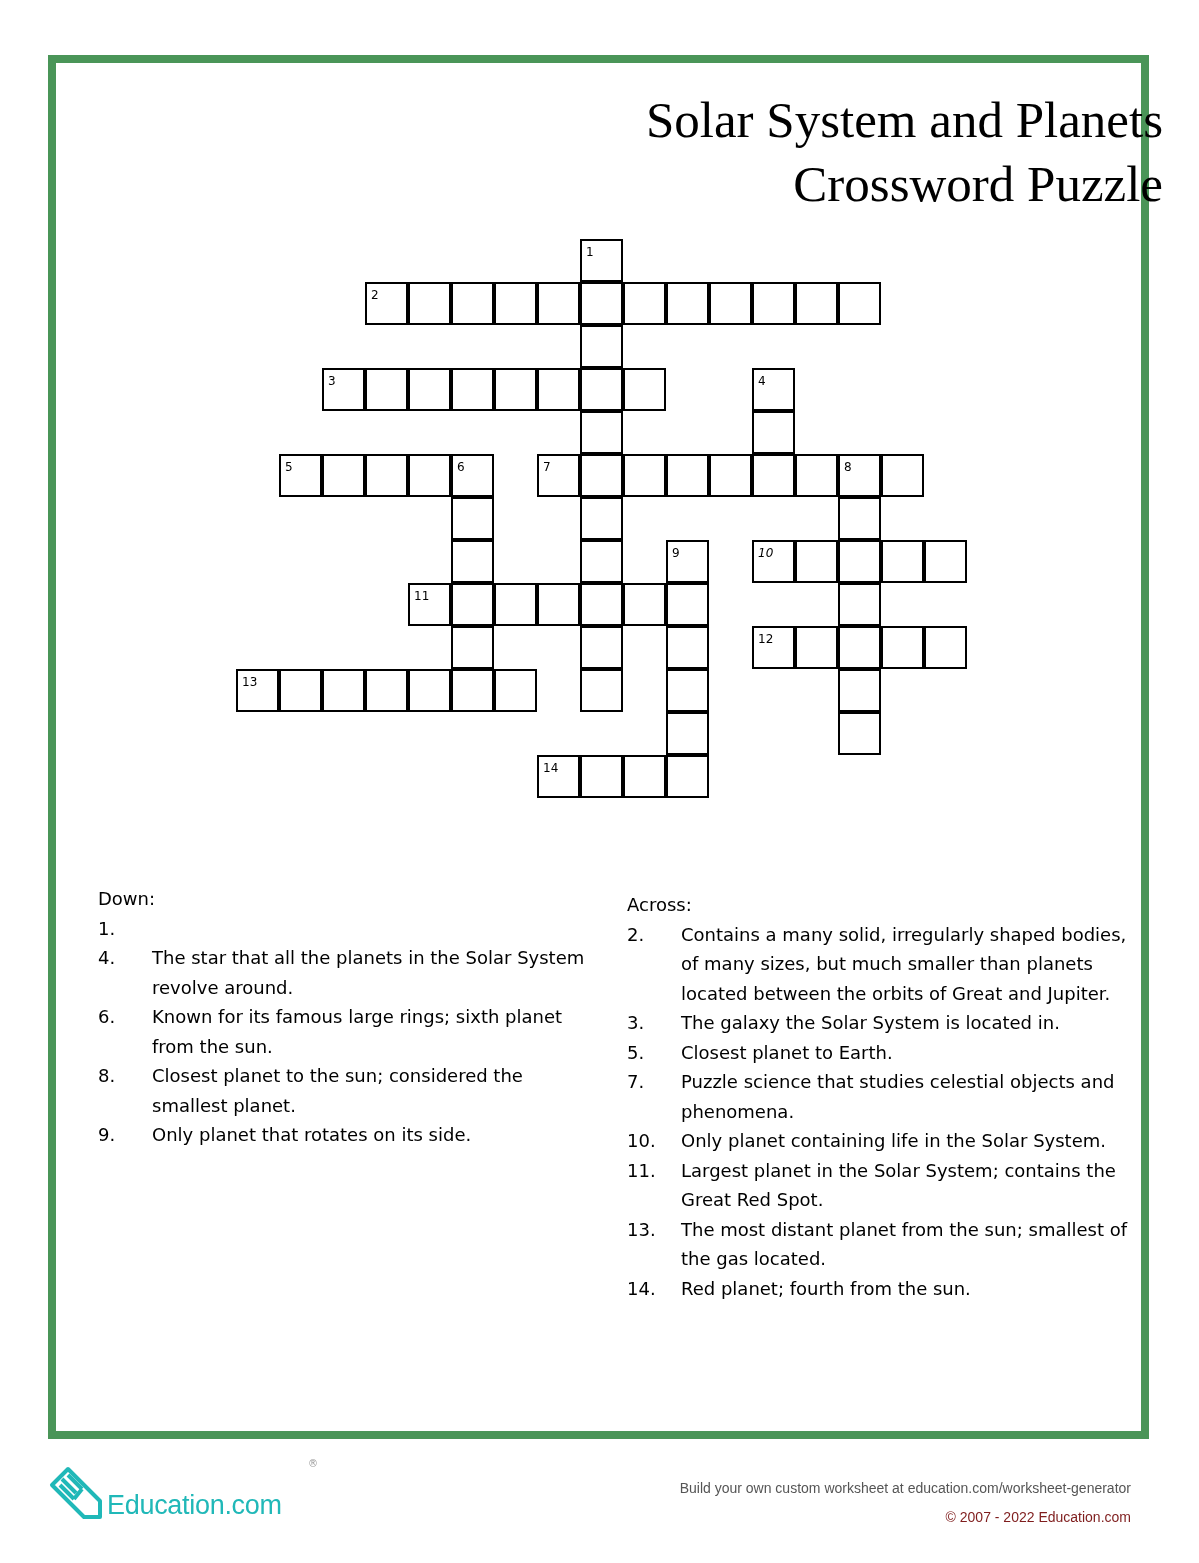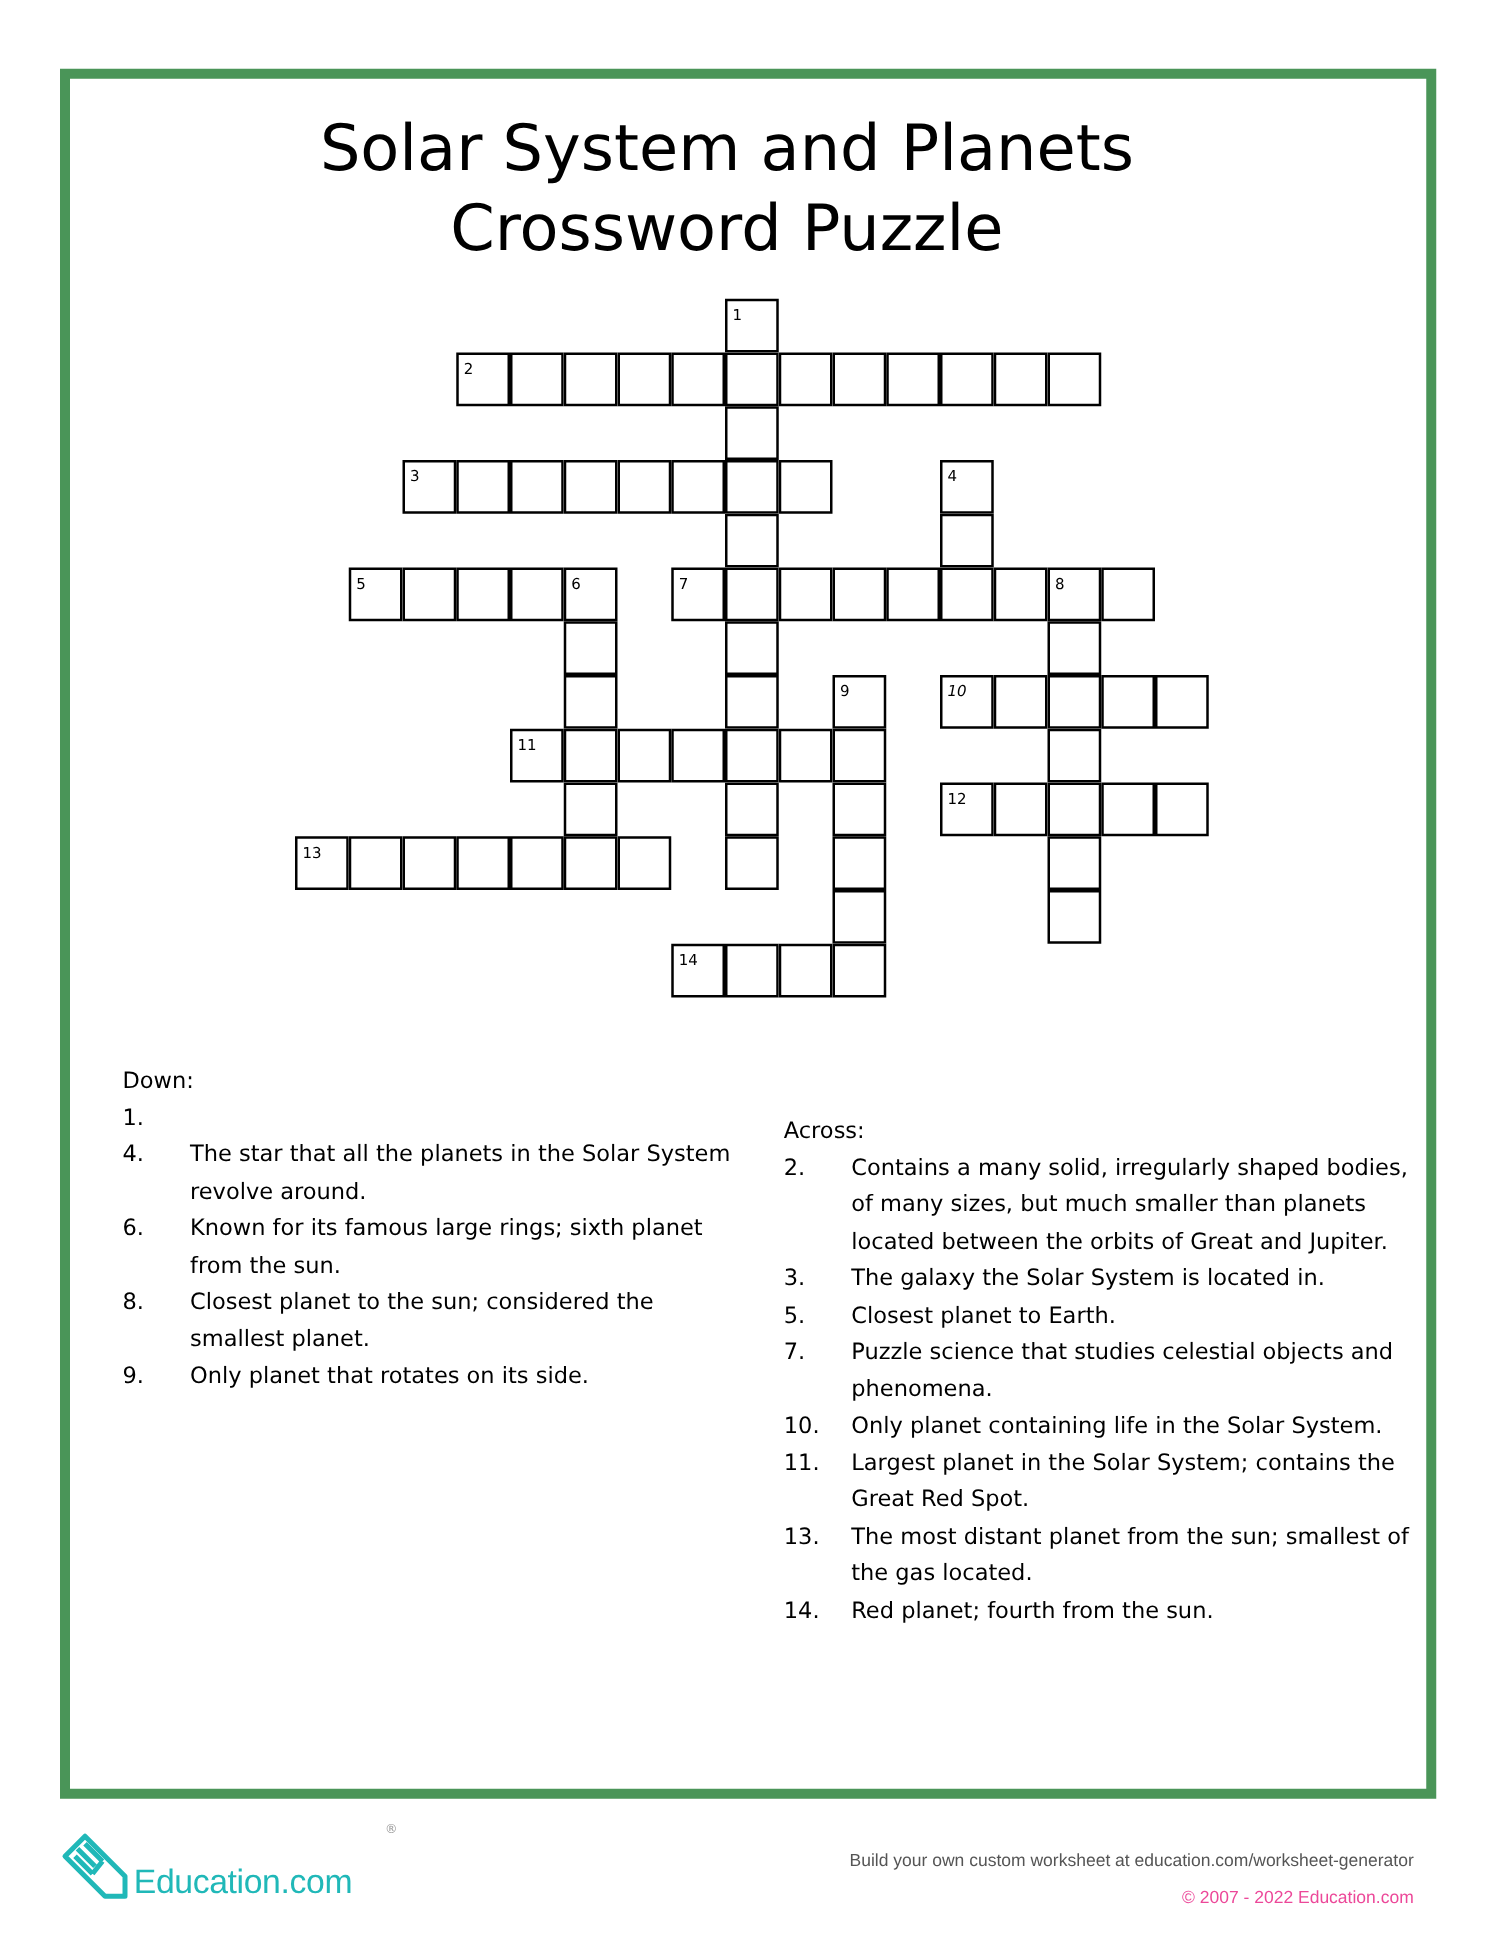--- a/index.html
+++ b/index.html
@@ -1,34 +1,34 @@
 <!DOCTYPE html>
 <html><head>
   <meta charset="utf-8">
   <style>
     html, body { margin:0; padding:0; background:#ffffff; }
     body { width:1199px; height:1563px; position:relative; font-family:"DejaVu Sans", sans-serif; color:#000; overflow:hidden; }
     .frame { position:absolute; left:48px; top:55px; width:1101px; height:1384px; box-sizing:border-box; border:8px solid #4a9558; }
-    .title { position:absolute; left:0; top:88px; width:1163px; text-align:center; font-size:51px; line-height:64px; font-weight:normal; }
+    .title { position:absolute; left:0; top:88px; width:1163px; text-align:right; font-size:51px; line-height:64px; font-weight:normal;font-family:Liberation Serif, serif; }
     .grid { position:absolute; left:0; top:0; }
     .cell { position:absolute; width:43px; height:43px; box-sizing:border-box; border:2px solid #000; background:#fff; margin-left:-1px; margin-top:-1px; }
     .cell .num { position:absolute; left:4px; top:5px; font-size:12px; line-height:12px; }
     .clues { position:absolute; font-size:18px; line-height:29.5px; }
     .clues .hdr { margin-bottom:0; }
     .clue { display:flex; }
     .clue .n { width:54px; flex:none; }
     .clue .t { flex:1; }
-    .down { left:98px; top:850px; width:505px; }
+    .down { left:98px; top:884px; width:505px; }
     .across { left:627px; top:890px; width:505px; }
     .across .clue .n { width:54px; }
     .logo { position:absolute; left:48px; top:1465px; }
     .logo-text { position:absolute; left:107px; top:1490px; font-size:27px; color:#20b8b8; font-family:"Liberation Sans", sans-serif; letter-spacing:-0.3px; }
     .reg { position:absolute; left:308px; top:1458px; font-size:10px; color:#999; }
     .footer1 { position:absolute; right:68px; top:1480px; font-size:14px; color:#555; font-family:"Liberation Sans", sans-serif; }
-    .footer2 { position:absolute; right:68px; top:1509px; font-size:14px; color:#ec4899; font-family:"Liberation Sans", sans-serif; }
+    .footer2 { position:absolute; right:68px; top:1509px; font-size:14px; color:#7f1d1d; font-family:"Liberation Sans", sans-serif; }
   </style>
 </head>
 <body>
 
 <div class="frame"></div>
 
 <div class="title">
   <div>Solar System and Planets</div>
   <div>Crossword Puzzle</div>
 </div>

